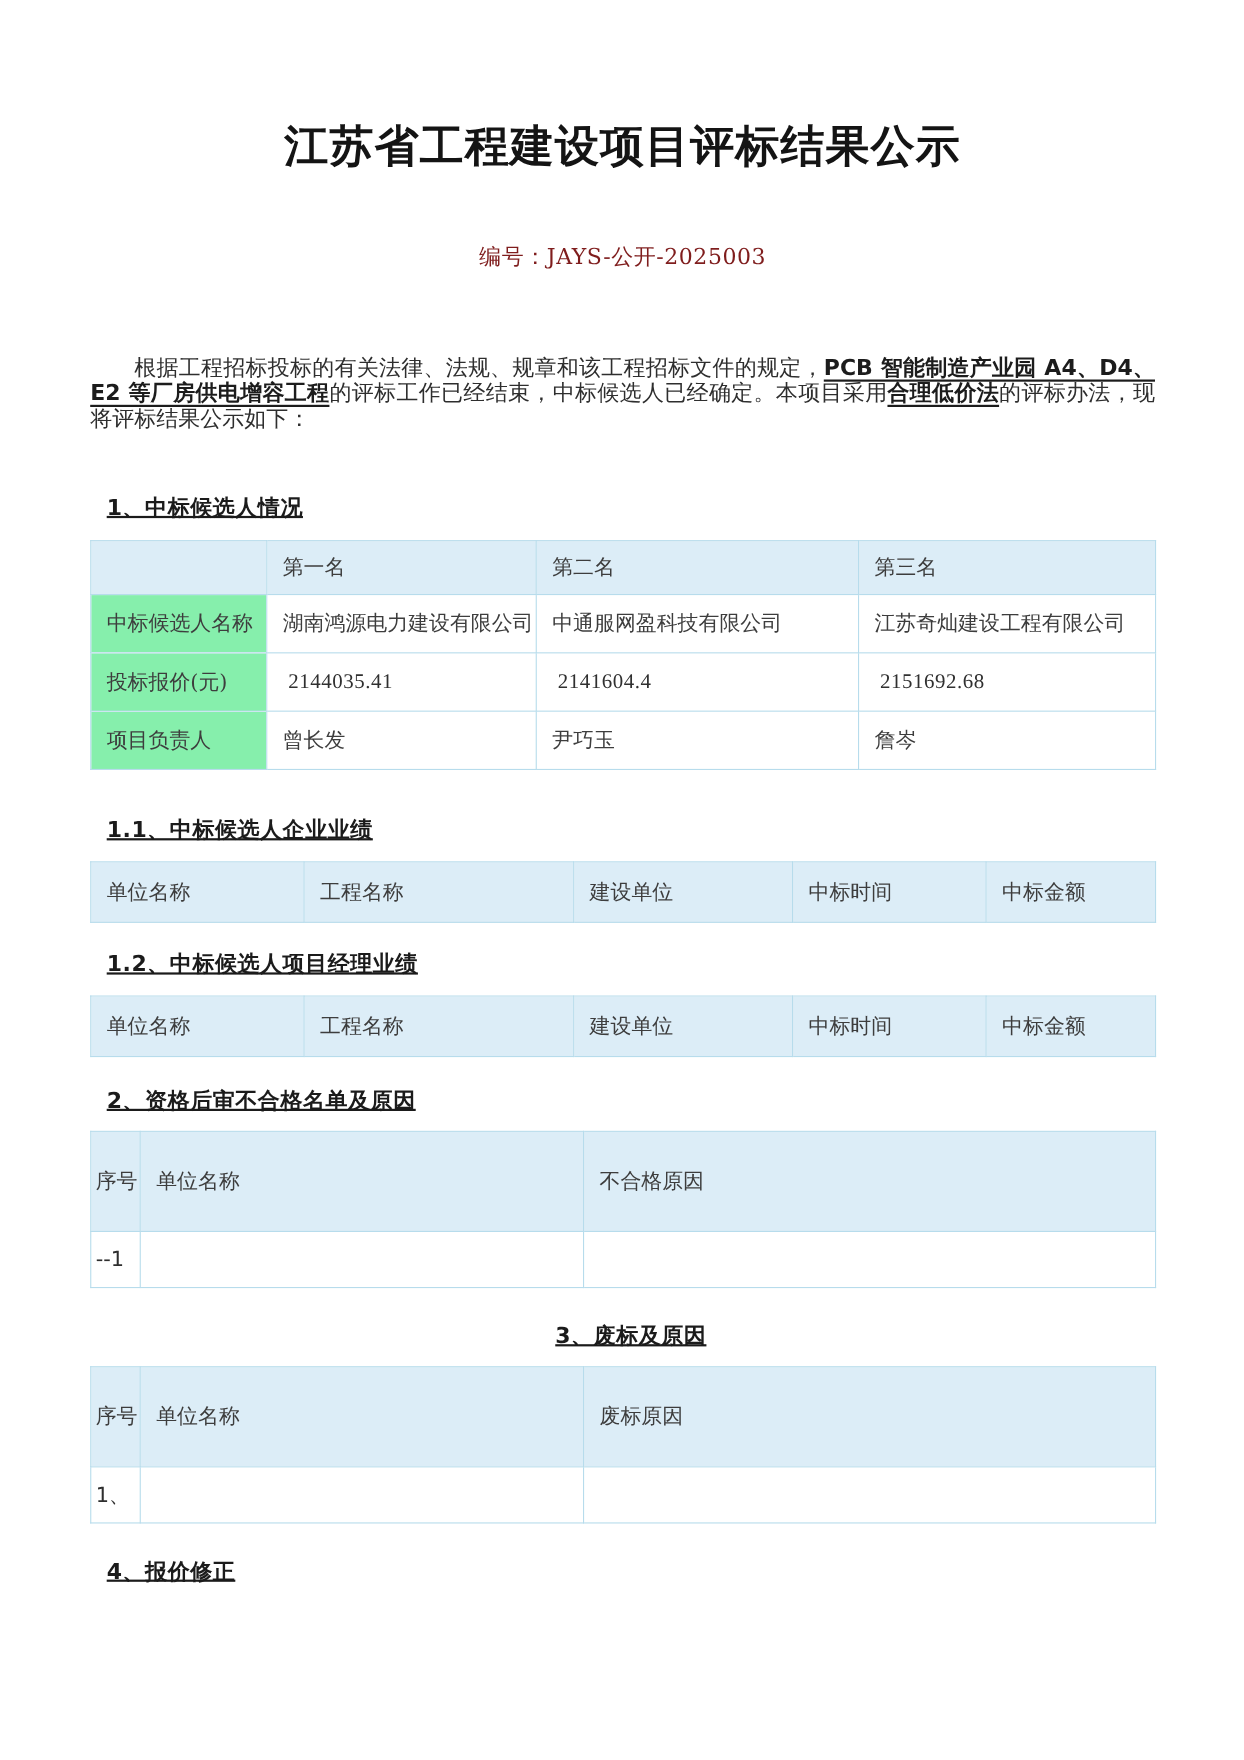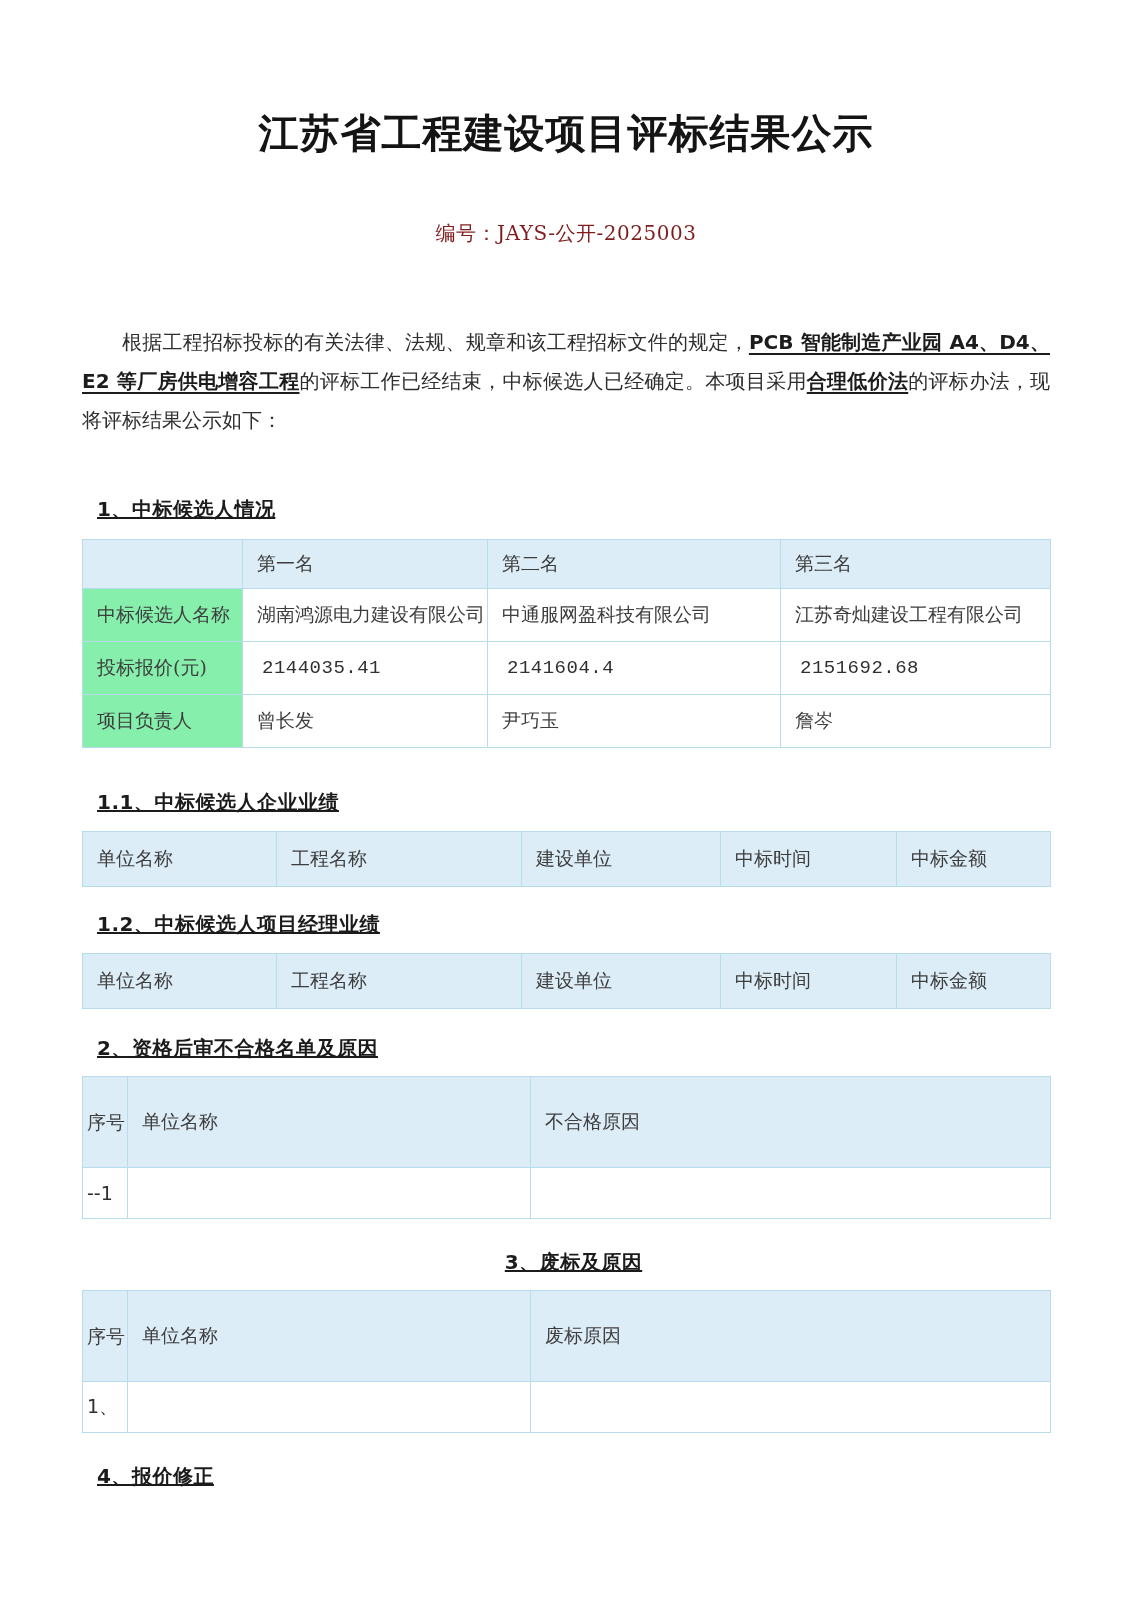--- a/index.html
+++ b/index.html
@@ -27,21 +27,21 @@
     margin-top: 62px;
     font-size: 20px;
     color: #7f1d1d;
     text-align: center;
     letter-spacing: 0.5px;
   }
 
   .intro {
     margin-top: 76px;
     font-size: 20px;
-    line-height: 39px;
+    line-height: 23px;
     color: #2e2e2e;
     text-align: justify;
     text-indent: 2em;
   }
   .seg-strong {
     font-family: "DejaVu Sans", "Liberation Sans", sans-serif;
     font-weight: bold;
     color: #1c1c1c;
     text-decoration: underline;
     text-decoration-thickness: 2px;
@@ -77,21 +77,21 @@
     padding: 0 8px 0 14px;
     vertical-align: middle;
     text-align: left;
     font-weight: normal;
     overflow: hidden;
     white-space: nowrap;
   }
   .hdr { background: #dcedf7; }
   .lbl { background: #86efac; }
   .num {
-    font-family: Liberation Mono, monospace;
+    font-family: Liberation Serif, serif;
     color: #303030;
     letter-spacing: 0.5px;
     padding-left: 19px;
   }
 
   .tbl-candidates { margin-top: 16px; border-radius: 26px; }
   .tbl-candidates .row-hdr td { height: 48px; }
   .tbl-candidates .row-data td { height: 52px; }
 
   .tbl-perf { margin-top: 15px; }

